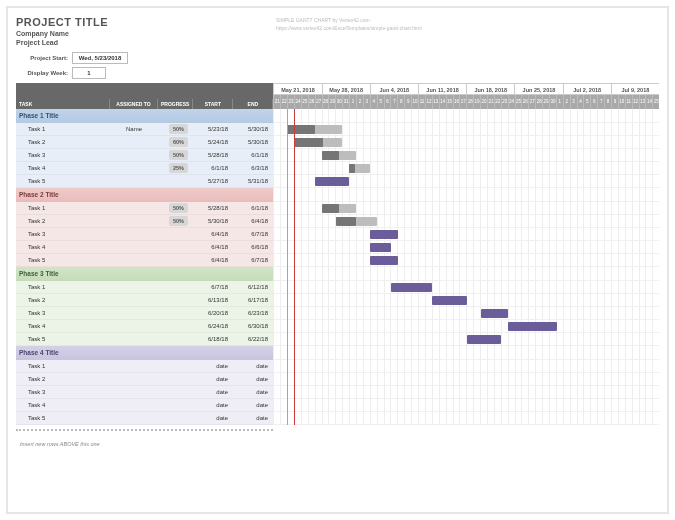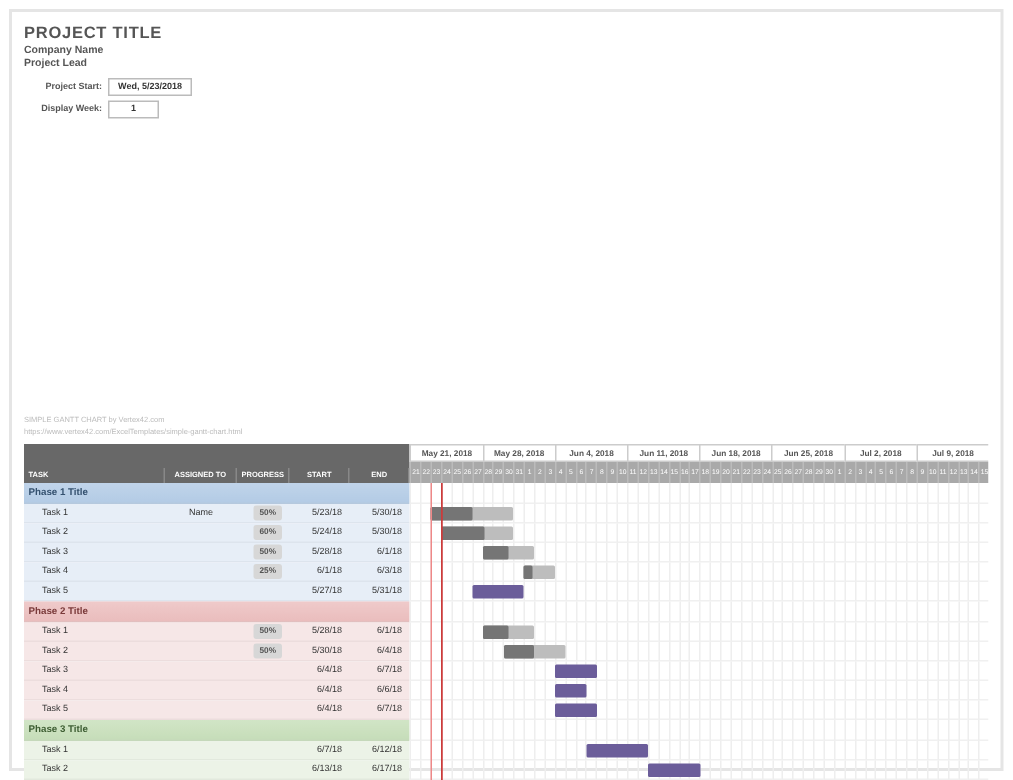--- a/index.html
+++ b/index.html
@@ -1,18 +1,18 @@
 <!DOCTYPE html>
 <html><head>
 <meta charset="utf-8">
 <style>
   html,body{margin:0;padding:0;background:#fff;font-family:Arial,Helvetica,sans-serif;}
   #wrap{width:675px;height:520px;position:relative;background:#fff;overflow:hidden;font-size:6.5px;color:#333;}
   #border-box{position:absolute;top:6px;left:6px;right:6px;bottom:6px;border:2px solid #e5e5e5;padding:8px;box-sizing:border-box;}
-  .hdr{display:flex;justify-content:flex-start;flex-direction:column;}
+  .hdr{display:flex;justify-content:flex-start;}
   .hdr-left{flex:0 0 260px;}
   .title{font-size:11px;font-weight:700;color:#555;letter-spacing:.5px;}
   .sub{font-size:7px;font-weight:700;color:#555;margin-top:2px;}
   .hdr-right{flex:1;font-size:5px;color:#bbb;line-height:8px;}
   .controls{display:flex;align-items:center;margin-top:6px;gap:6px;}
   .ctrl-lbl{font-size:6px;font-weight:700;color:#555;text-align:right;width:52px;}
   .ctrl-box{border:1px solid #bbb;font-size:6px;font-weight:700;padding:2px 4px;min-width:46px;text-align:center;background:#fff;}
   .ctrl-box.small{min-width:24px;}
   .layout{display:flex;margin-top:4px;}
   .left-pane{flex:0 0 256px;}

